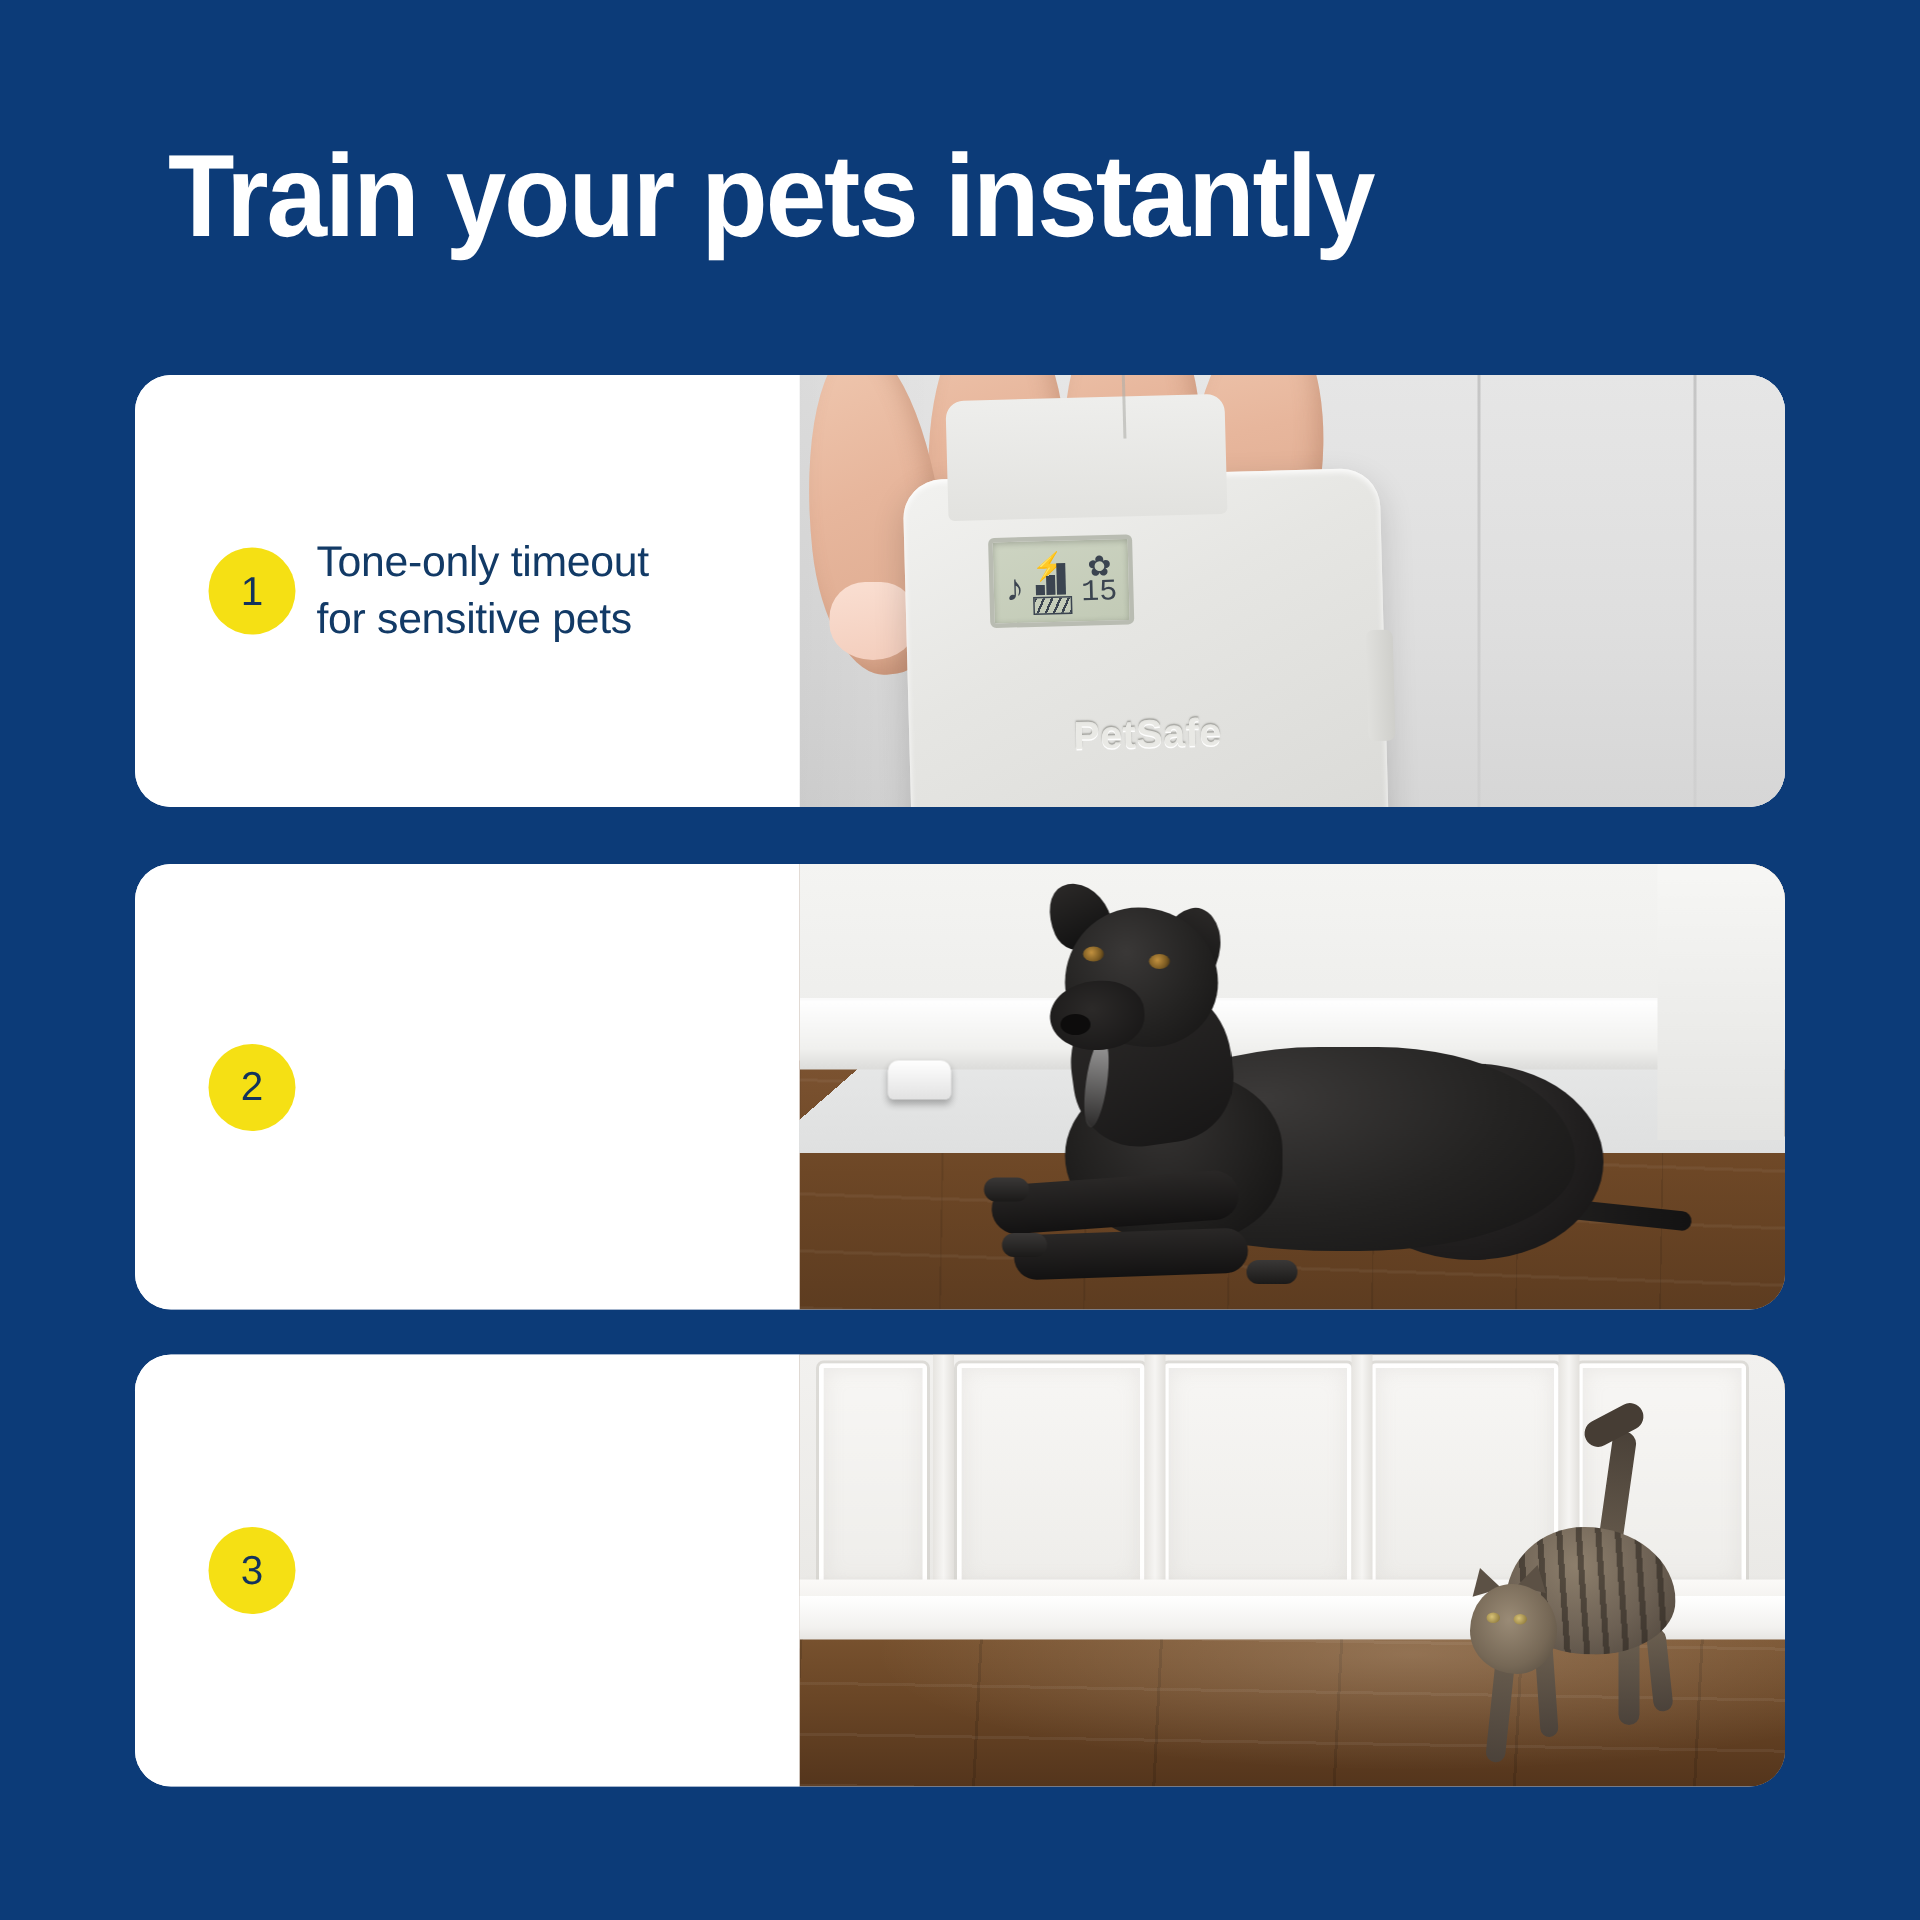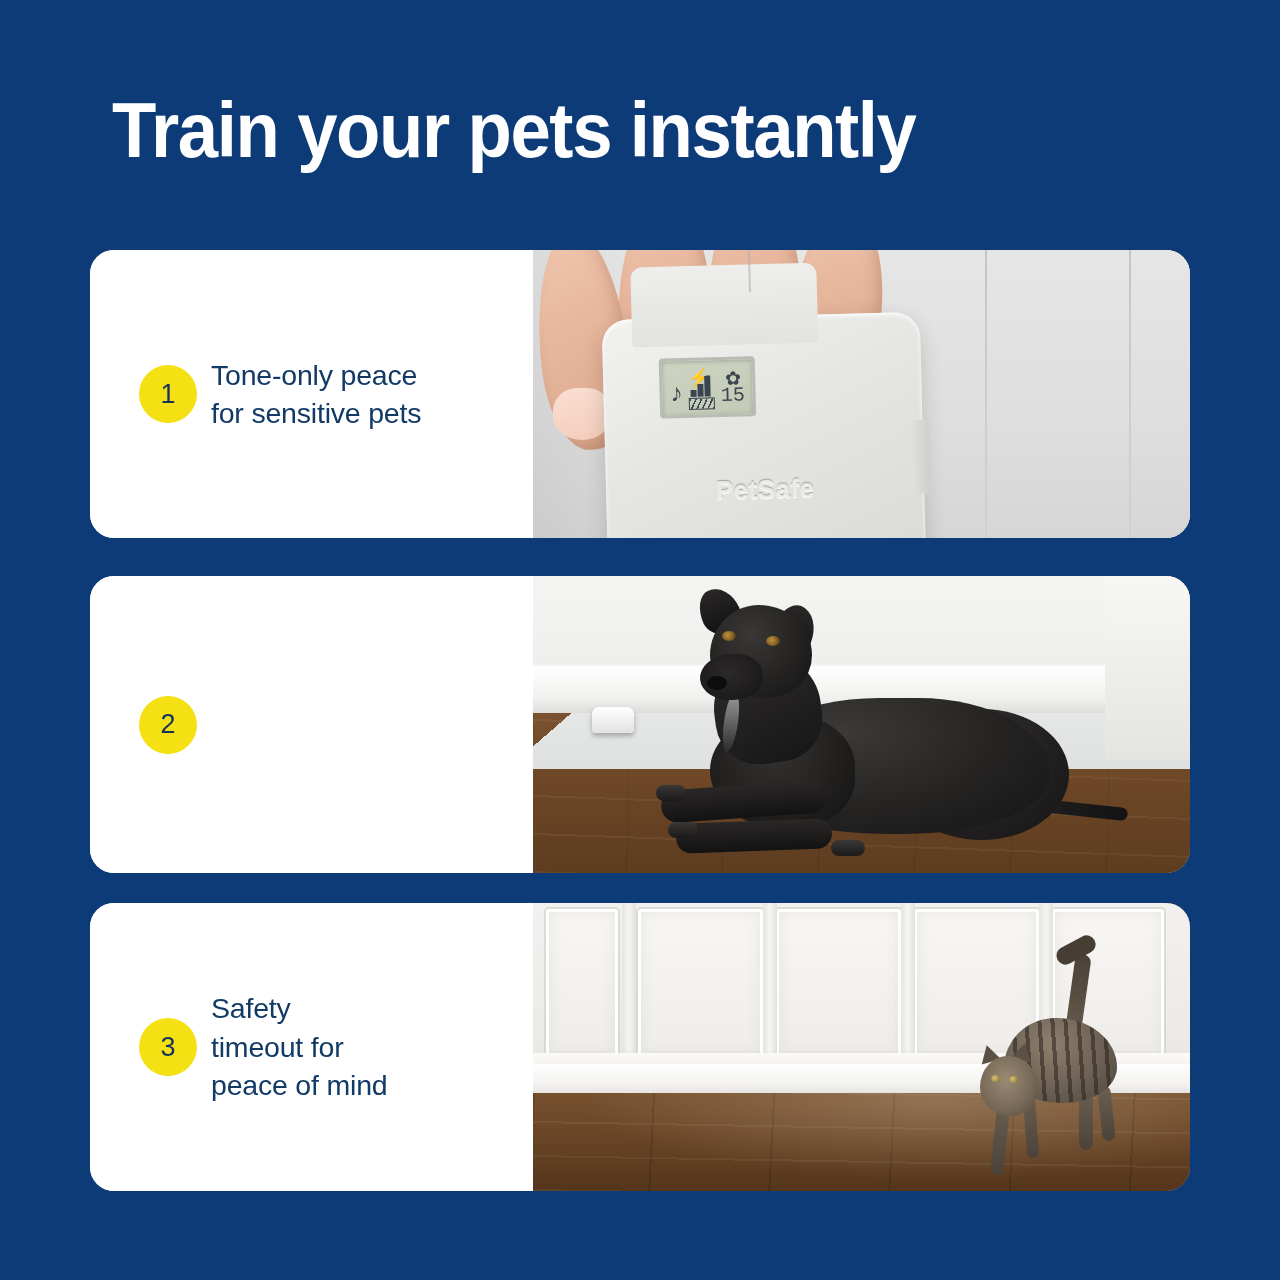--- a/index.html
+++ b/index.html
@@ -413,21 +413,21 @@
   .cat-leg.d { left: 78%; top: 56%; width: 13px; height: 26%; transform: rotate(-6deg); }
 </style>
 </head>
 <body>
 
 <div class="headline">Train your pets instantly</div>
 
 <div class="card" id="card-1">
   <div class="card-text">
     <div class="badge">1</div>
-    <div class="card-label">Tone-only peace
+    <div class="card-label">Tone-only timeout
 for sensitive pets</div>
   </div>
   <div class="card-photo photo-remote">
     <div class="p1-wall"></div>
     <div class="p1-seam s1"></div>
     <div class="p1-seam s2"></div>
     <div class="p1-seam s3"></div>
 
     <div class="p1-hand">
       <div class="finger f2"></div>
@@ -491,23 +491,20 @@
       <div class="dog-nose"></div>
       <div class="dog-eye l"></div>
       <div class="dog-eye r"></div>
     </div>
   </div>
 </div>
 
 <div class="card" id="card-3">
   <div class="card-text">
     <div class="badge">3</div>
-    <div class="card-label">Safety
-timeout for
-peace of mind</div>
   </div>
   <div class="card-photo photo-cat">
     <div class="p3-cab"></div>
     <div class="p3-panel" style="left:2%;  width:11%;"></div>
     <div class="p3-panel" style="left:16%; width:19%;"></div>
     <div class="p3-panel" style="left:37%; width:19%;"></div>
     <div class="p3-panel" style="left:58%; width:19%;"></div>
     <div class="p3-panel" style="left:79%; width:17%;"></div>
     <div class="p3-stile" style="left:13.5%;"></div>
     <div class="p3-stile" style="left:35%;"></div>

